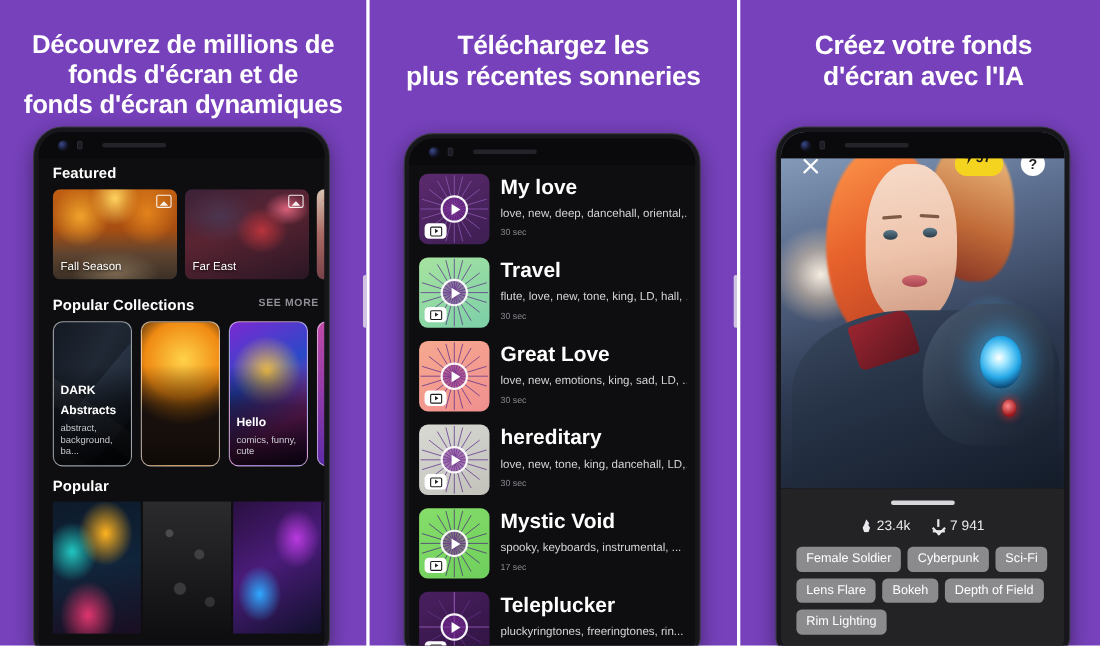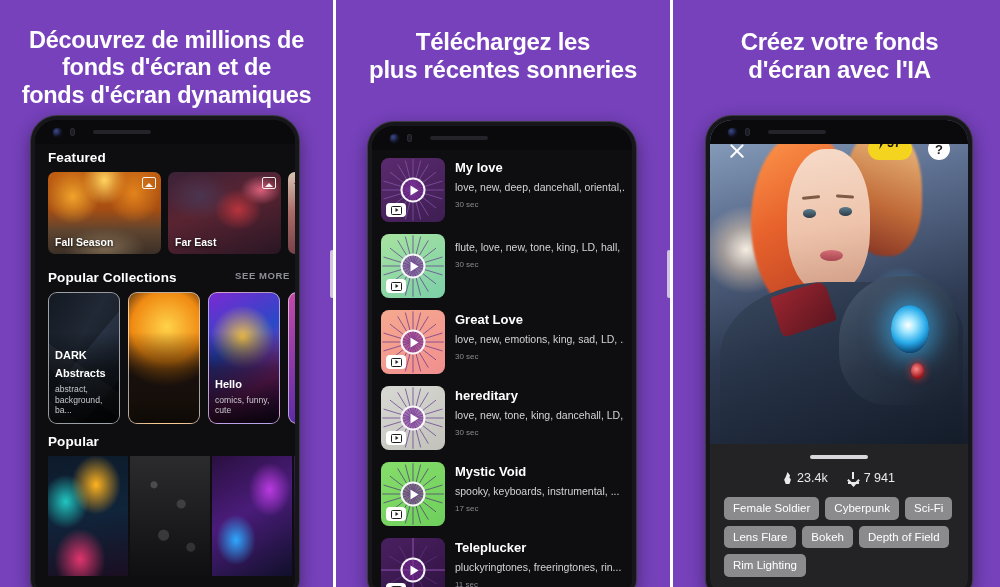--- a/index.html
+++ b/index.html
@@ -68,21 +68,21 @@
   
   .sec-title { color:#fff; font-size:13.5px; font-weight:bold; letter-spacing:.1px; }
   .feat-head { position:absolute; top:30px; left:13px; font-size:13.5px; }
   .feat-row { position:absolute; top:52px; left:13px; display:flex; gap:7px; }
   .feat-card {
     width:113px; height:82px; border-radius:7px; overflow:hidden; position:relative;
     flex:0 0 auto;
   }
   .feat-card.third { width:52px; }
   .feat-label {
-    position:absolute; left:7px; bottom:6px; color:#fff; font-size:10.5px; font-weight:bold;
+    position:absolute; left:7px; bottom:6px; color:#fff; font-size:10.5px; font-weight:normal;
     text-shadow:0 1px 3px rgba(0,0,0,.9);
   }
   .feat-badge {
     position:absolute; right:5px; top:5px; width:14px; height:12px; border-radius:2px;
     border:1.4px solid rgba(255,255,255,.92);
   }
   .feat-badge:after{
     content:""; position:absolute; left:1.5px; bottom:1px; width:0;height:0;
     border-left:4px solid transparent;border-right:4px solid transparent;
     border-bottom:4px solid rgba(255,255,255,.92);
@@ -178,21 +178,21 @@
   .rt-play:after{content:"";width:0;height:0;margin-left:2px;
     border-left:8px solid #fff;border-top:5px solid transparent;border-bottom:5px solid transparent;}
   .rt-yt {
     position:absolute; left:5px; bottom:5px; width:20px;height:14px;border-radius:4px;background:#fff;
     display:flex;align-items:center;justify-content:center;
   }
   .rt-yt:after{content:"";width:9px;height:7px;border:1.4px solid #1c1c1c;border-radius:1.5px;position:relative;}
   .rt-yt:before{content:"";position:absolute;left:50%;top:50%;transform:translate(-50%,-50%);
     width:0;height:0;border-left:3.2px solid #1c1c1c;border-top:2.2px solid transparent;border-bottom:2.2px solid transparent;z-index:2;margin-left:1px;}
   .rt-meta { padding-left:10px; padding-top:2px; min-width:0; flex:1 1 auto; }
-  .rt-title { color:#fff; font-size:13px; font-weight:bold; line-height:1.2; }
+  .rt-title { color:#fff; font-size:19px; font-weight:bold; line-height:1.2; }
   .rt-tags { color:#d3d3d8; font-size:10.5px; margin-top:5px; white-space:nowrap; overflow:hidden; text-overflow:clip; }
   .rt-dur { color:#8a8a92; font-size:8px; margin-top:7px; }
 
   .th-a { background:linear-gradient(150deg,#5b2a6e 0%,#3d1e52 100%); }
   .th-b { background:linear-gradient(150deg,#a7e3a0 0%,#7ccfa8 100%); }
   .th-c { background:linear-gradient(150deg,#f6a98f 0%,#f08f8f 100%); }
   .th-d { background:linear-gradient(150deg,#d9d9d4 0%,#c2c2bb 100%); }
   .th-e { background:linear-gradient(150deg,#86dd6a 0%,#6fcf5c 100%); }
   .th-f { background:linear-gradient(150deg,#4a2060 0%,#2e1240 100%); }
 
@@ -440,20 +440,21 @@
                     <line x1="50" y1="50" x2="14" y2="22"></line>
                     <line x1="50" y1="50" x2="26" y2="10"></line>
                     <line x1="50" y1="50" x2="38" y2="4"></line>
                   </g>
                 </svg>
               </span>
             <span class="rt-play"></span>
             <span class="rt-yt"></span>
           </div>
           <div class="rt-meta">
+            <div class="rt-title">Travel</div>
             <div class="rt-tags">flute, love, new, tone, king, LD, hall, ...</div>
             <div class="rt-dur">30 sec</div>
           </div>
         </div>
 
         <div class="rt-row">
           <div class="rt-thumb th-c">
             <span class="burst">
                 <svg viewBox="0 0 100 100">
                   <g stroke="#5b2c8a" stroke-width="1.3" opacity=".8">

